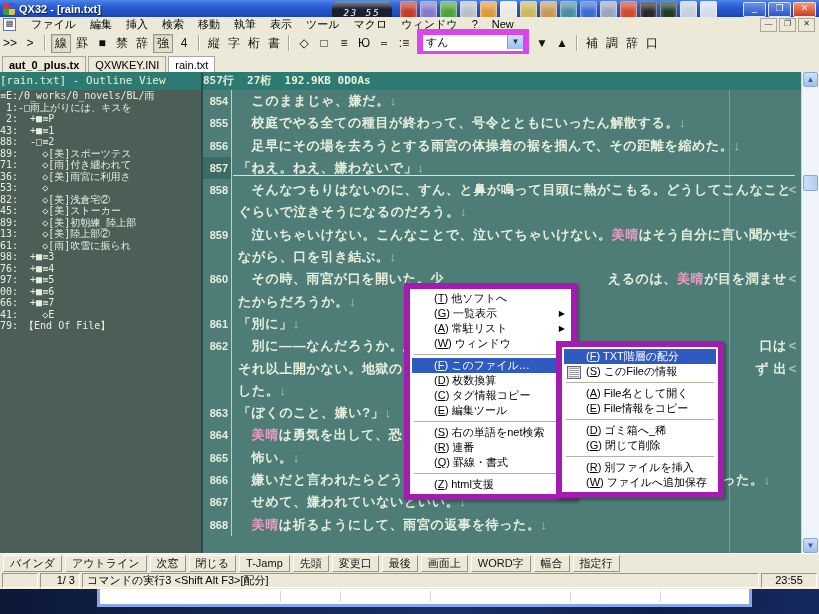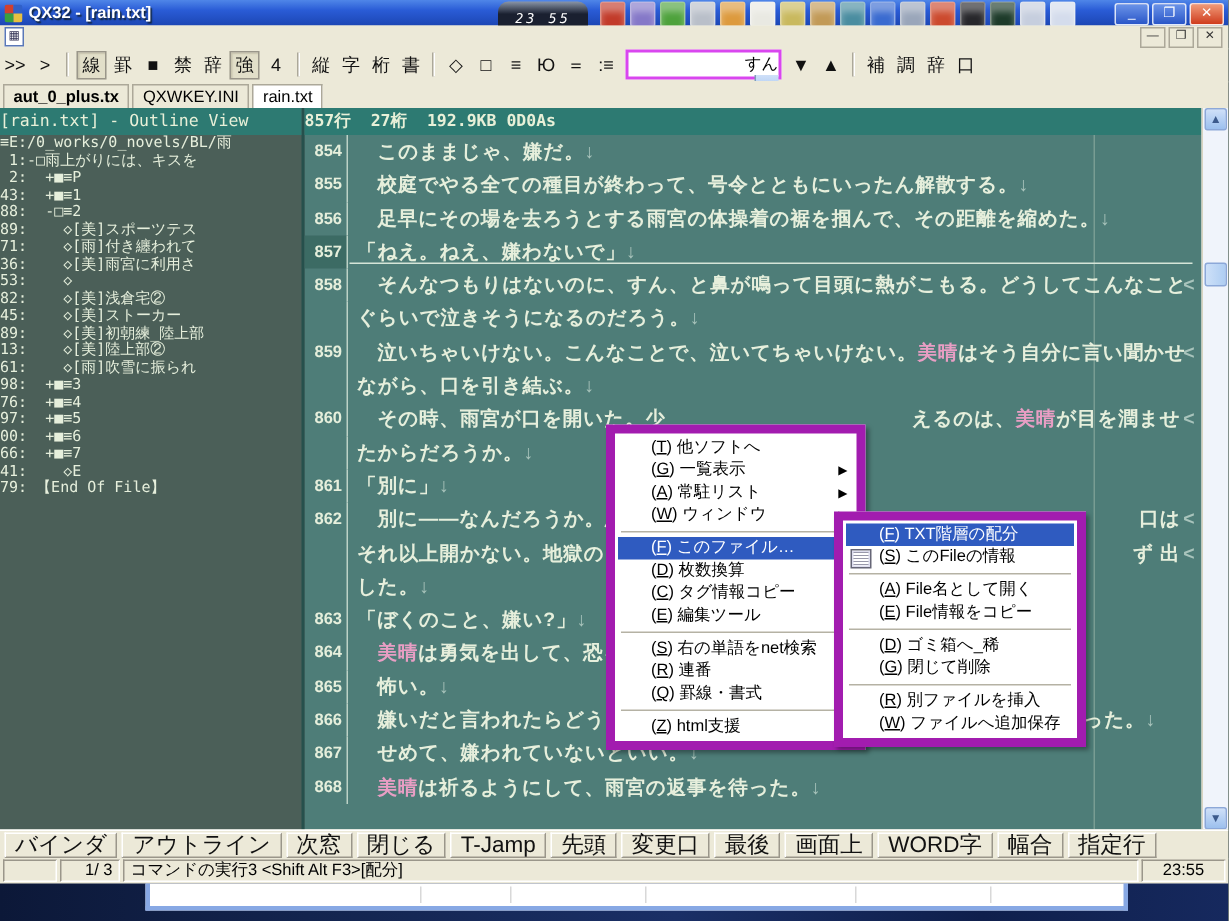--- a/index.html
+++ b/index.html
@@ -36,22 +36,22 @@
   .mdibtns{position:absolute;right:4px;top:1px;display:flex;gap:2px;}
   .mdibtn{width:15px;height:12px;background:#ECE9D8;border:1px solid #ACA899;
     font-size:8px;line-height:10px;text-align:center;color:#333;}
 
   
   .toolbar{position:absolute;left:0;top:32px;width:819px;height:22px;background:#ECE9D8;
     display:flex;align-items:center;font-size:12px;border-bottom:1px solid #d8d4c0;}
   .tbn{min-width:16px;height:17px;line-height:17px;text-align:center;padding:0 1px;margin:0 1px;color:#111;}
   .tbn.on{border:1px solid #9a968a;background:#e2dfc9;box-shadow:inset 1px 1px 1px #c8c4ae;}
   .tsep{width:1px;height:16px;background:#ACA899;border-right:1px solid #fff;margin:0 4px;}
-  .combo{width:100px;height:16px;background:#fff;border:2px solid #d946ef;margin:0 3px;
-    display:flex;align-items:flex-end;font-size:11px;position:relative;flex-direction:column;}
+  .combo{width:100px;height:16px;background:#fff;border:6px solid #d946ef;margin:0 3px;
+    display:flex;align-items:flex-start;font-size:11px;position:relative;}
   .combo .cv{flex:1;padding-left:3px;}
   .combo .carr{width:15px;height:14px;background:linear-gradient(#cfe0f8,#9cc0ee);border-left:1px solid #7F9DB9;
     font-size:8px;line-height:14px;text-align:center;color:#234;}
 
   
   .tabbar{position:absolute;left:0;top:54px;width:819px;height:18px;background:#ECE9D8;display:flex;align-items:flex-end;}
   .tab{font-size:11px;padding:2px 6px 1px 6px;margin-left:2px;border:1px solid #ACA899;border-bottom:none;
     background:#ECE9D8;white-space:nowrap;}
   .tab.bold{font-weight:bold;}
   .tab.active{background:#fff;}
@@ -99,21 +99,21 @@
   .mitem .arr{position:absolute;right:4px;top:0;font-size:8px;}
   .mitem.sel{background:#2f5bc0;color:#fff;}
   .msep{height:1px;background:#b5b2a4;margin:3px 2px;}
   .micon{position:absolute;left:3px;top:2px;width:12px;height:11px;background:#fff;
     border:1px solid #667;box-shadow:inset 0 0 0 1px #dde;
     background-image:repeating-linear-gradient(#fff 0 1px,#99a 1px 2px);}
 
   
   .bottombar{position:absolute;left:0;top:553px;width:819px;height:19px;background:#ECE9D8;
     display:flex;align-items:center;border-top:1px solid #fff;}
-  .bbtn{font-size:15px;height:15px;line-height:15px;padding:0 6px;margin-left:3px;background:#ECE9D8;
+  .bbtn{font-size:11px;height:15px;line-height:15px;padding:0 6px;margin-left:3px;background:#ECE9D8;
     border:1px solid #fff;border-right-color:#9a968a;border-bottom-color:#9a968a;white-space:nowrap;color:#111;}
 
   
   .statusbar{position:absolute;left:0;top:572px;width:819px;height:17px;background:#ECE9D8;
     display:flex;align-items:center;font-size:11px;gap:2px;padding:0 2px;box-sizing:border-box;}
   .scell{height:13px;line-height:13px;border:1px solid #9a968a;border-right-color:#fff;border-bottom-color:#fff;
     padding:0 4px;white-space:nowrap;overflow:hidden;}
   .scell.c1{width:26px;}
   .scell.c2{width:30px;text-align:right;}
   .scell.c3{flex:1;}
@@ -160,20 +160,21 @@
       </div>
     <div class="winbtns">
       <div class="wbtn">_</div>
       <div class="wbtn">❐</div>
       <div class="wbtn close">✕</div>
     </div>
   </div>
 
   <div class="menubar">
     <div class="mdi-icon">▦</div>
+    <span id="menu-items"><span class="mi">ファイル</span><span class="mi">編集</span><span class="mi">挿入</span><span class="mi">検索</span><span class="mi">移動</span><span class="mi">執筆</span><span class="mi">表示</span><span class="mi">ツール</span><span class="mi">マクロ</span><span class="mi">ウィンドウ</span><span class="mi">?</span><span class="mi u">New</span></span>
     <div class="mdibtns">
       <div class="mdibtn">—</div>
       <div class="mdibtn">❐</div>
       <div class="mdibtn">✕</div>
     </div>
   </div>
 
   <div class="toolbar" id="toolbar">
       <div class="tbn">&gt;&gt;</div>
       <div class="tbn">&gt;</div>

